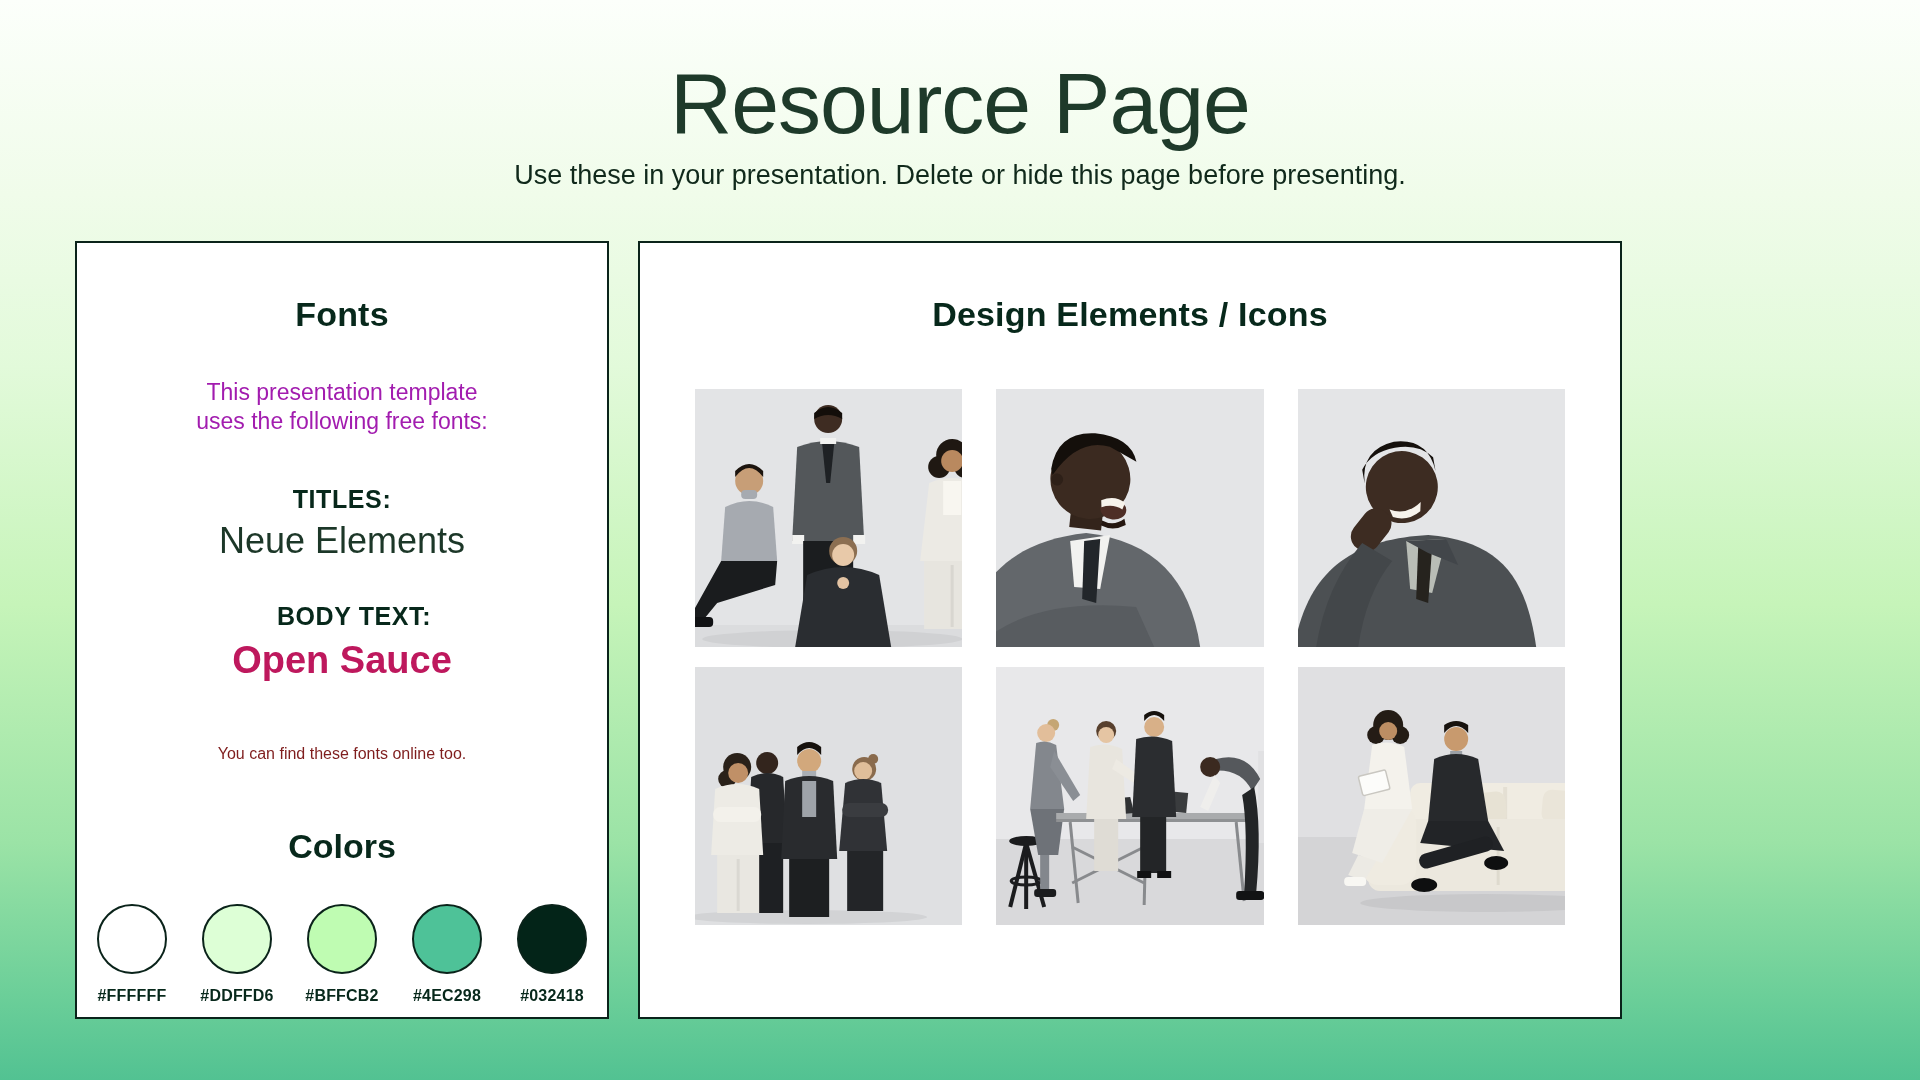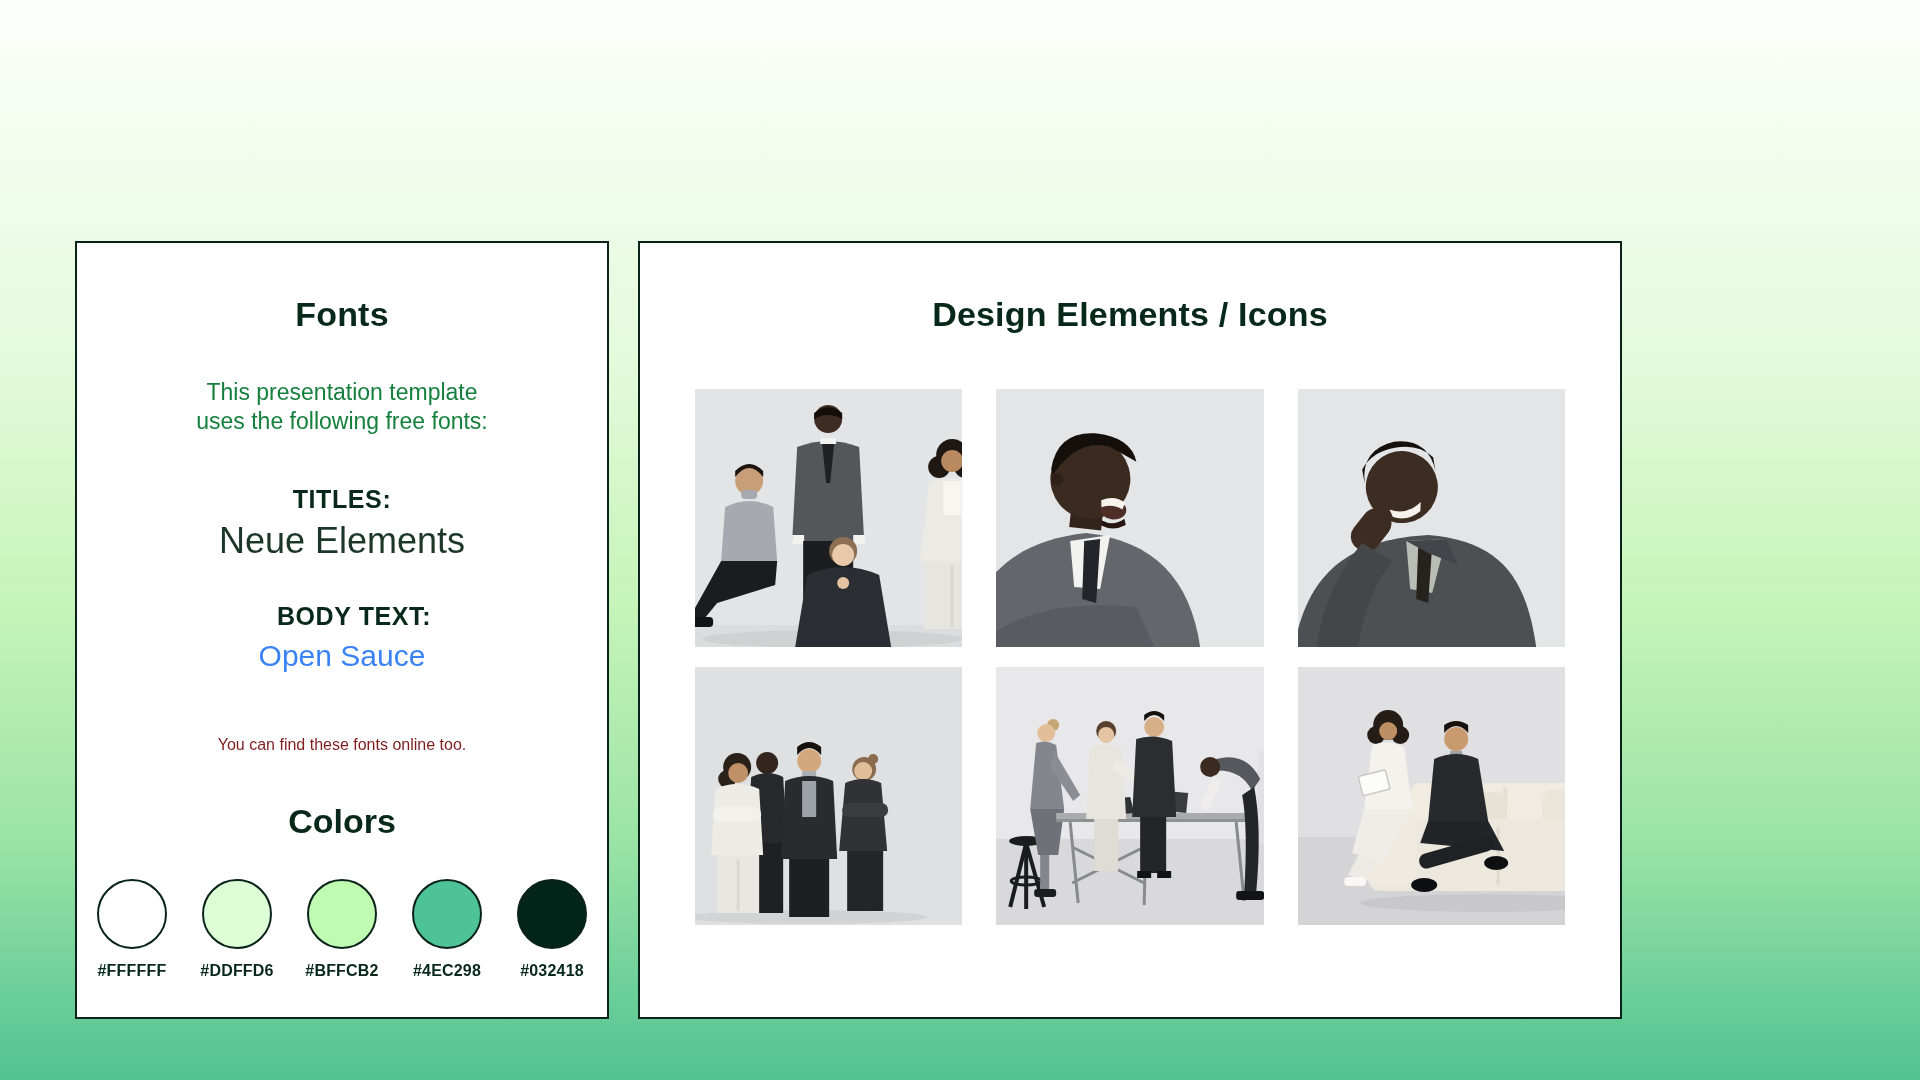--- a/index.html
+++ b/index.html
@@ -18,46 +18,50 @@
   }
   .card{
     position:absolute;top:241px;height:778px;background:#FFFFFF;
     border:2px solid #0A231A;box-sizing:border-box;
   }
   .card-fonts{left:75px;width:534px;text-align:center;color:#0E2A1C;}
   .card-design{left:638px;width:984px;text-align:center;color:#0E2A1C;}
   .card-heading{
     margin:52px 0 0 0;font-size:34px;font-weight:700;color:#07281B;letter-spacing:0.2px;
   }
-  .fonts-intro{margin-top:44px;font-size:23px;line-height:1.24;color:#15803d;}
+  .fonts-intro{margin-top:44px;font-size:23px;line-height:1.24;color:#a21caf;}
   .spec-label{margin-top:50px;font-size:25px;font-weight:700;letter-spacing:0.6px;color:#07281B;}
   .font-name-title{margin-top:6px;font-size:36px;font-weight:400;color:#1C3728;}
-  .font-name-body{margin-top:8px;font-size:30px;font-weight:400;color:#3b82f6;}
+  .font-name-body{margin-top:8px;font-size:38px;font-weight:700;color:#be185d;}
   .spec-label.body{margin-top:40px;padding-left:24px;}
   .fonts-note{margin-top:63px;font-size:16px;color:#7f1d1d;}
-  .colors-heading{margin-top:48px;font-size:34px;font-weight:700;color:#07281B;}
+  .colors-heading{margin-top:64px;font-size:34px;font-weight:700;color:#07281B;}
   .swatch-row{margin-top:38px;display:flex;justify-content:center;gap:23px;}
   .swatch-col{width:82px;display:flex;flex-direction:column;align-items:center;}
   .swatch-circle{
     width:70px;height:70px;border-radius:50%;
     border:2.5px solid #0A231A;box-sizing:border-box;
   }
   .swatch-label{margin-top:13px;font-size:16px;font-weight:700;letter-spacing:0.2px;color:#07281B;white-space:nowrap;}
   .photo-grid{
     position:absolute;left:55px;right:55px;top:146px;
     display:grid;grid-template-columns:repeat(3,1fr);column-gap:34px;row-gap:20px;
   }
   .photo{height:258px;overflow:hidden;background:#E3E4E6;margin:0;}
   .photo svg{display:block;width:100%;height:100%;}
 </style>
 </head>
 <body>
 
 <div class="stage">
 
+  <div class="header">
+    <h1 class="page-title">Resource Page</h1>
+    <div class="page-subtitle">Use these in your presentation. Delete or hide this page before presenting.</div>
+  </div>
 
   <section class="card card-fonts">
     <h2 class="card-heading">Fonts</h2>
 
     <div class="fonts-intro">
       <div>This presentation template</div>
       <div>uses the following free fonts:</div>
     </div>
 
     <div class="spec-label">TITLES:</div>

